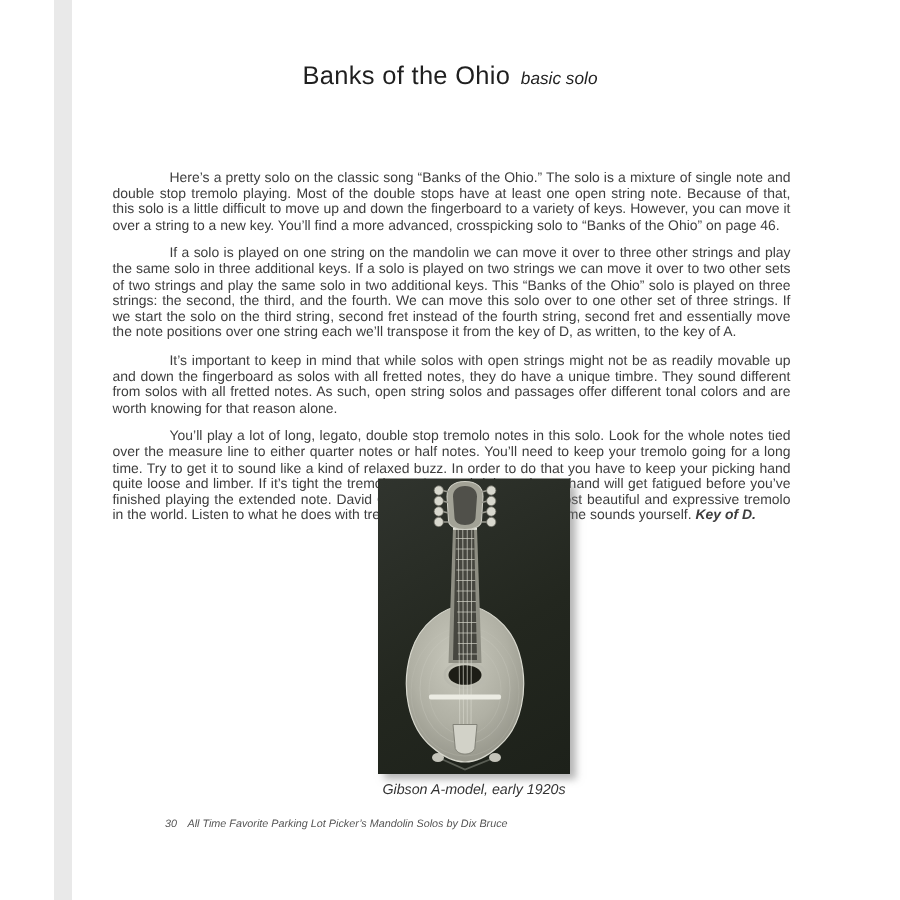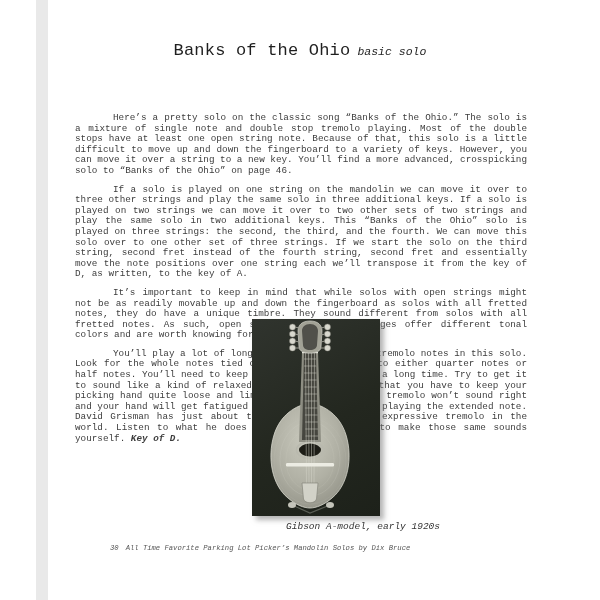--- a/index.html
+++ b/index.html
@@ -1,21 +1,21 @@
 <!DOCTYPE html>
 <html><head>
 <meta charset="utf-8">
 <style>
   html,body { margin:0; padding:0; }
   .page {
     position: relative;
     width: 544px; height: 600px;
     background: #ffffff;
     overflow: hidden;
-    font-family: Liberation Mono, monospace;
+    font-family: Liberation Sans, sans-serif;
   }
   .edge-strip {
     position: absolute; top: 0; width: 12px; height: 600px;
     background: #e9e9e9;
   }
   .edge-strip.left  { left: 36px; }
   .edge-strip.right { left: 552px; }
 
   .title {
     position: absolute; top: 41px; left: 0; width: 600px;
@@ -40,21 +40,21 @@
   .photo {
     position: absolute; left: 252px; top: 319px;
     width: 128px; height: 197px; margin: 0;
     background: linear-gradient(150deg, #30342e 0%, #23271f 55%, #1d211a 100%);
     box-shadow: 4px 4px 5px rgba(120,120,120,0.55);
   }
   .photo svg { display:block; width:128px; height:197px; }
 
   .caption {
     position: absolute; left: 192px; top: 521px; width: 248px;
-    text-align: right;
+    text-align: center;
     font-style: italic; font-size: 9.5px; color: #333333;
   }
 
   .footer {
     position: absolute; left: 110px; top: 544px;
     font-size: 7.2px; color: #555555; font-style: italic;
     white-space: nowrap;
   }
   .footer .page-num { margin-right: 7px; font-style: italic; }
 </style>

